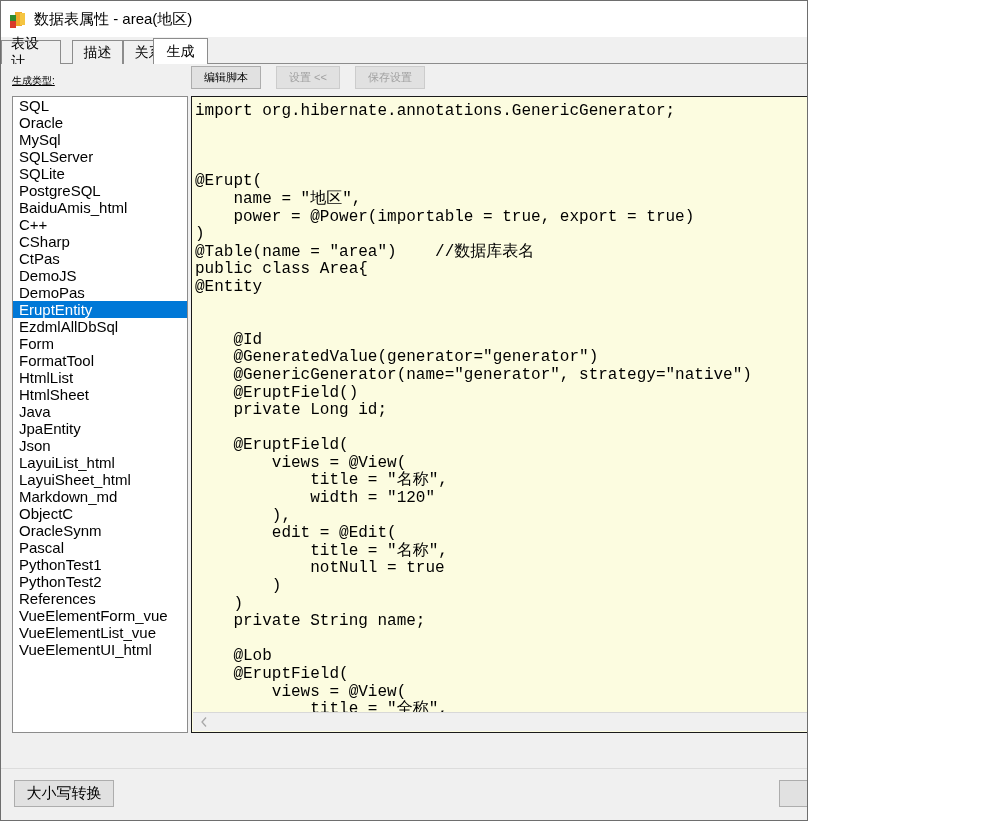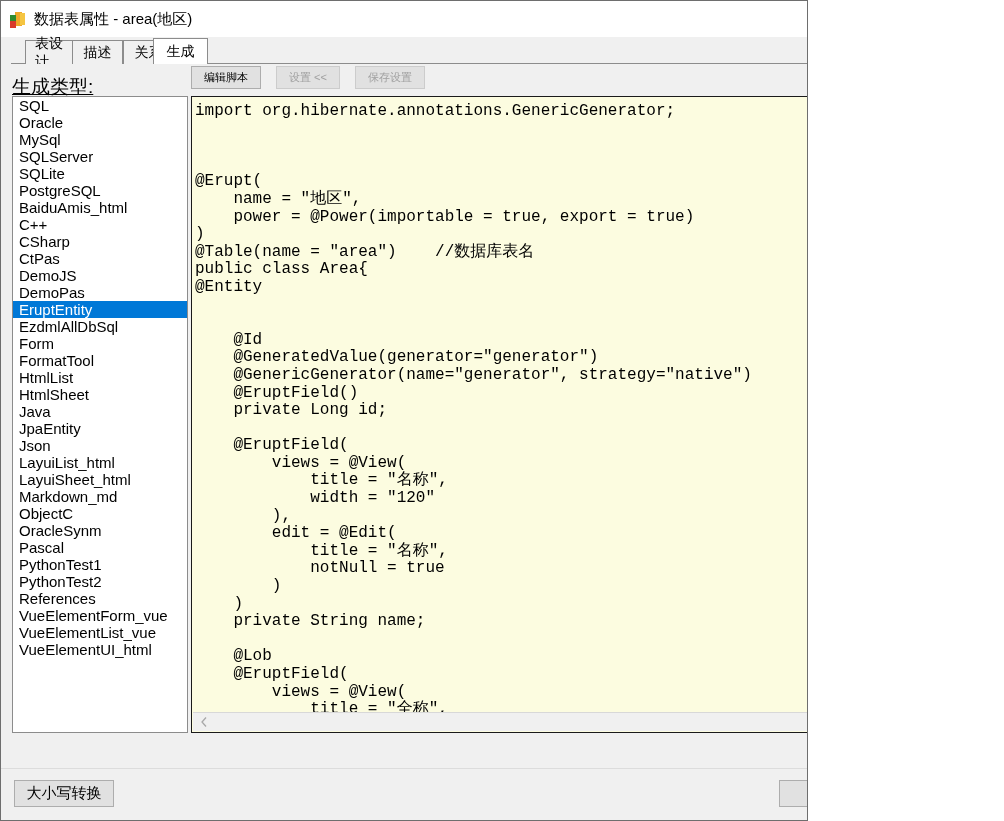--- a/index.html
+++ b/index.html
@@ -92,21 +92,21 @@
   }
 
   
   .content {
     position: absolute; left: 0; top: 63px;
     width: 1002px; height: 706px;
     background: #f0f0f0;
   }
   .gen-type-label {
     position: absolute; left: 11px; top: 10px;
-    font-size: 19px; color: #000;
+    font-size: 10px; color: #000;
     text-decoration: underline;
   }
 
   
   .list-panel {
     position: absolute; left: 11px; top: 32px;
     width: 176px; height: 637px;
     box-sizing: border-box;
     border: 1px solid #8c8c8c;
     background: #ffffff;
@@ -277,21 +277,21 @@
         <svg width="13" height="13" viewBox="0 0 13 13">
             <line x1="1" y1="1" x2="12" y2="12" stroke="#1a1a1a" stroke-width="1.2"></line>
             <line x1="12" y1="1" x2="1" y2="12" stroke="#1a1a1a" stroke-width="1.2"></line>
           </svg>
       </div>
     </div>
   </div>
 
   <div class="tabstrip">
     <div class="baseline"></div>
-    <div class="tab" style="left:24px;width:60px;">
+    <div class="tab" style="left:0;width:60px;">
       <span>表设计</span>
     </div>
     <div class="tab" style="left:71px;width:51px;">
       <span>描述</span>
     </div>
     <div class="tab" style="left:122px;width:51px;">
       <span>关系</span>
     </div>
     <div class="tab active" style="left:152px;width:55px;">
       <span>生成</span>

